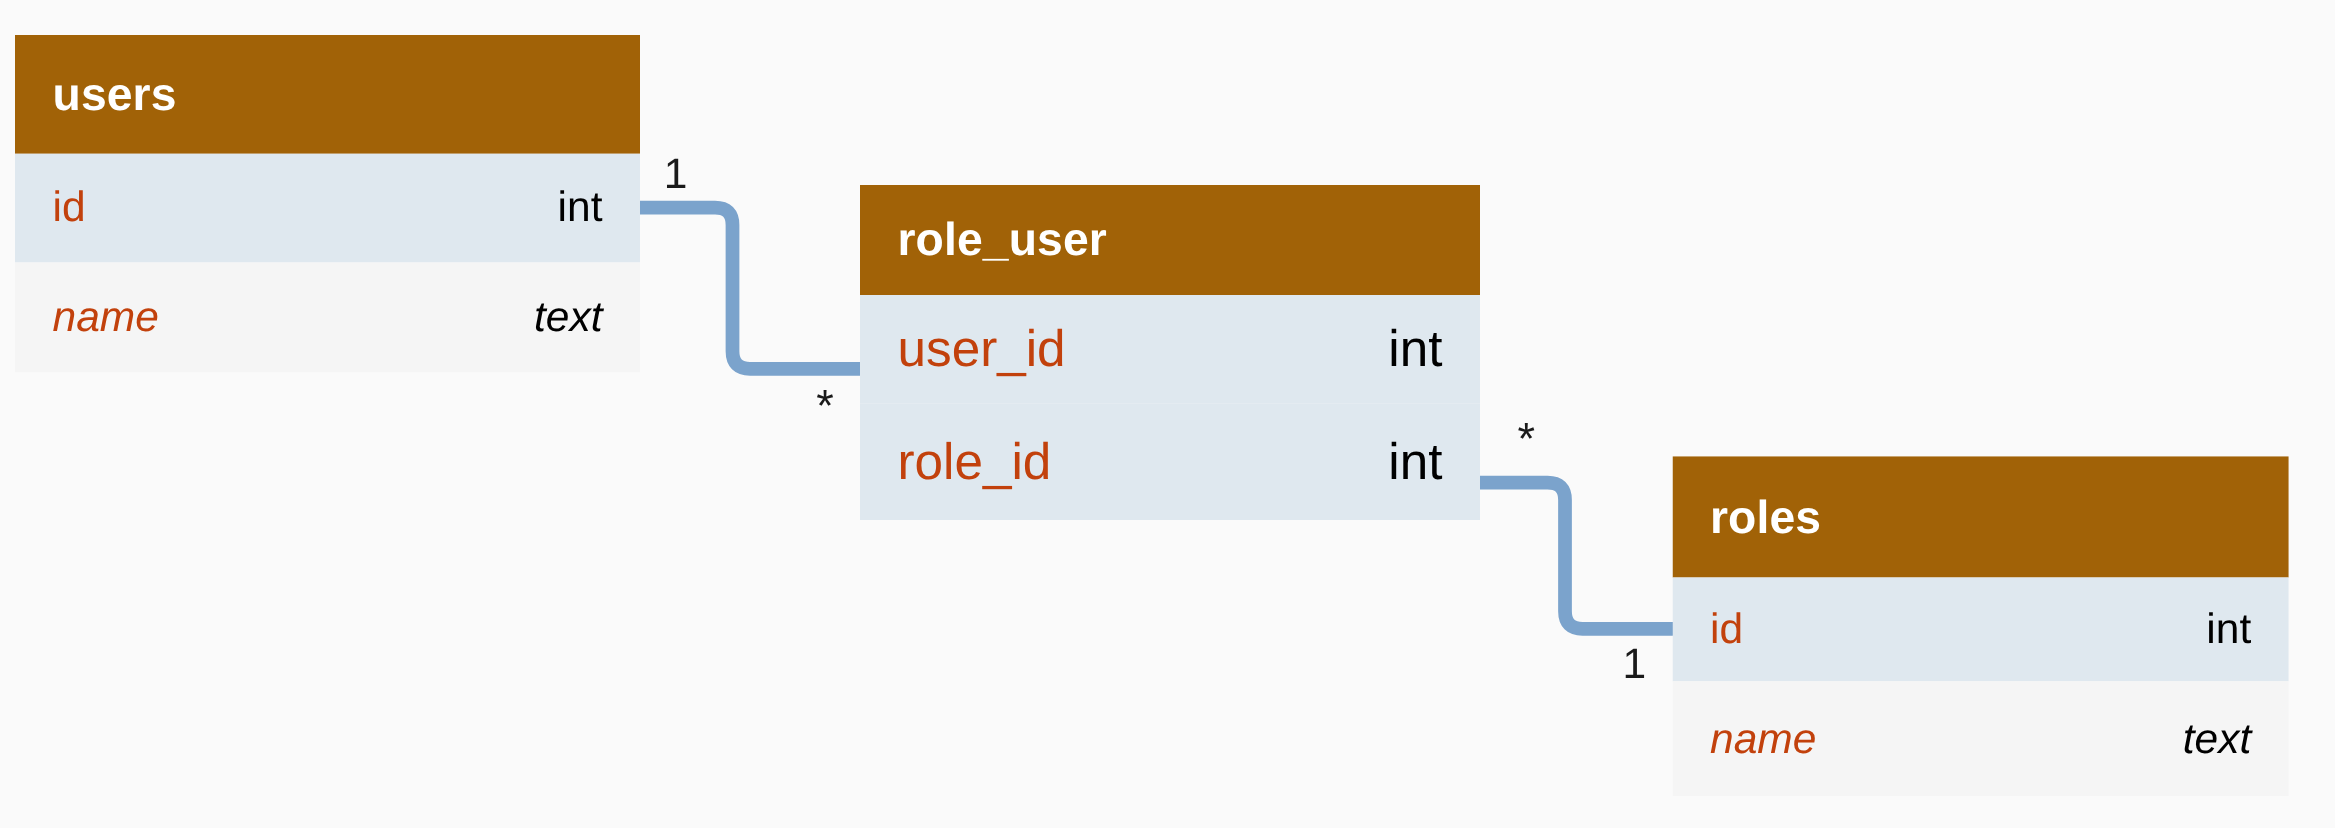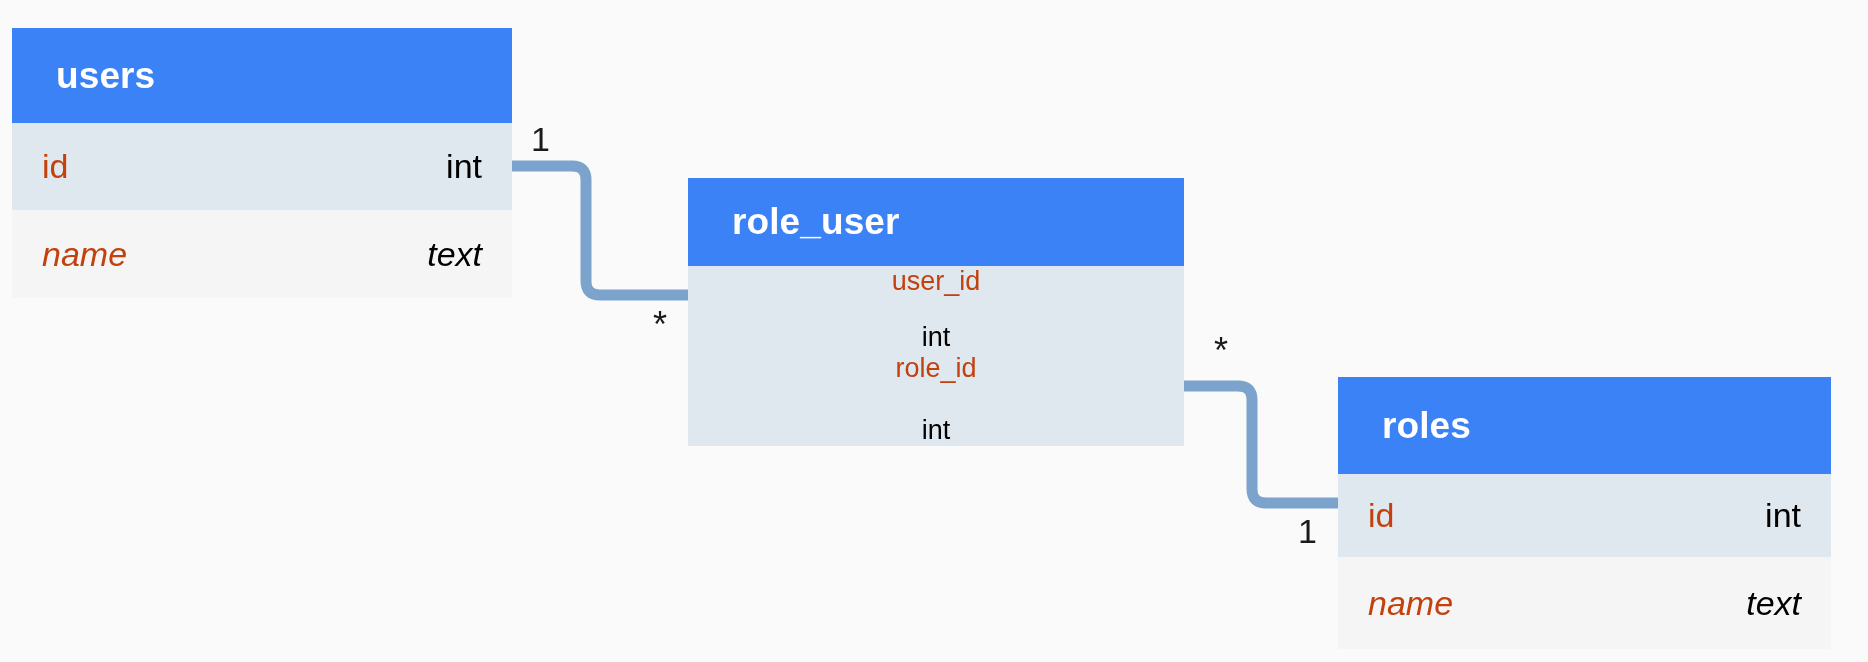--- a/index.html
+++ b/index.html
@@ -29,26 +29,26 @@
     pointer-events: none;
   }
 
   .entity {
     position: absolute;
     box-sizing: border-box;
     overflow: hidden;
   }
   .entity-header {
     box-sizing: border-box;
-    background: #3b82f6;
+    background: #a16207;
     color: #FFFFFF;
     font-weight: bold;
     display: flex;
     align-items: center;
-    padding-left: 44px;
+    padding-left: 30px;
     letter-spacing: 0.1px;
   }
   .entity-row {
     box-sizing: border-box;
     display: flex;
     align-items: center;
     justify-content: space-between;
     padding-left: 30px;
     padding-right: 30px;
   }
@@ -72,28 +72,28 @@
     white-space: nowrap;
   }
 
   
   #entity-users { left: 12px; top: 28px; width: 500px; }
   #entity-users .entity-header { height: 95px; font-size: 37px; }
   #entity-users .entity-row { height: 87px; font-size: 34px; }
   #entity-users .entity-row.r2 { height: 88px; }
 
   
-  #entity-role_user { left: 688px; top: 178px; width: 496px; }
+  #entity-role_user { left: 688px; top: 148px; width: 496px; }
   #entity-role_user .entity-header { height: 88px; font-size: 37px; }
-  #entity-role_user .entity-row { height: 87px; font-size: 27px; flex-direction: column; }
+  #entity-role_user .entity-row { height: 87px; font-size: 41px; }
   #entity-role_user .entity-row.r2 { height: 93px; align-items: center; }
 
   
   #entity-roles { left: 1338px; top: 365px; width: 493px; }
-  #entity-roles .entity-header { height: 97px; font-size: 37px; margin-top: 12px; }
+  #entity-roles .entity-header { height: 97px; font-size: 37px; }
   #entity-roles .entity-row { height: 83px; font-size: 34px; }
   #entity-roles .entity-row.r2 { height: 92px; }
 
   #label-users-card   { left: 531px;  top: 122px; font-size: 34px; }
   #label-roleuser-left-card  { left: 653px;  top: 307px; font-size: 36px; }
   #label-roleuser-right-card { left: 1214px; top: 333px; font-size: 36px; }
   #label-roles-card   { left: 1298px; top: 514px; font-size: 34px; }
 </style>
 </head>
 <body>

